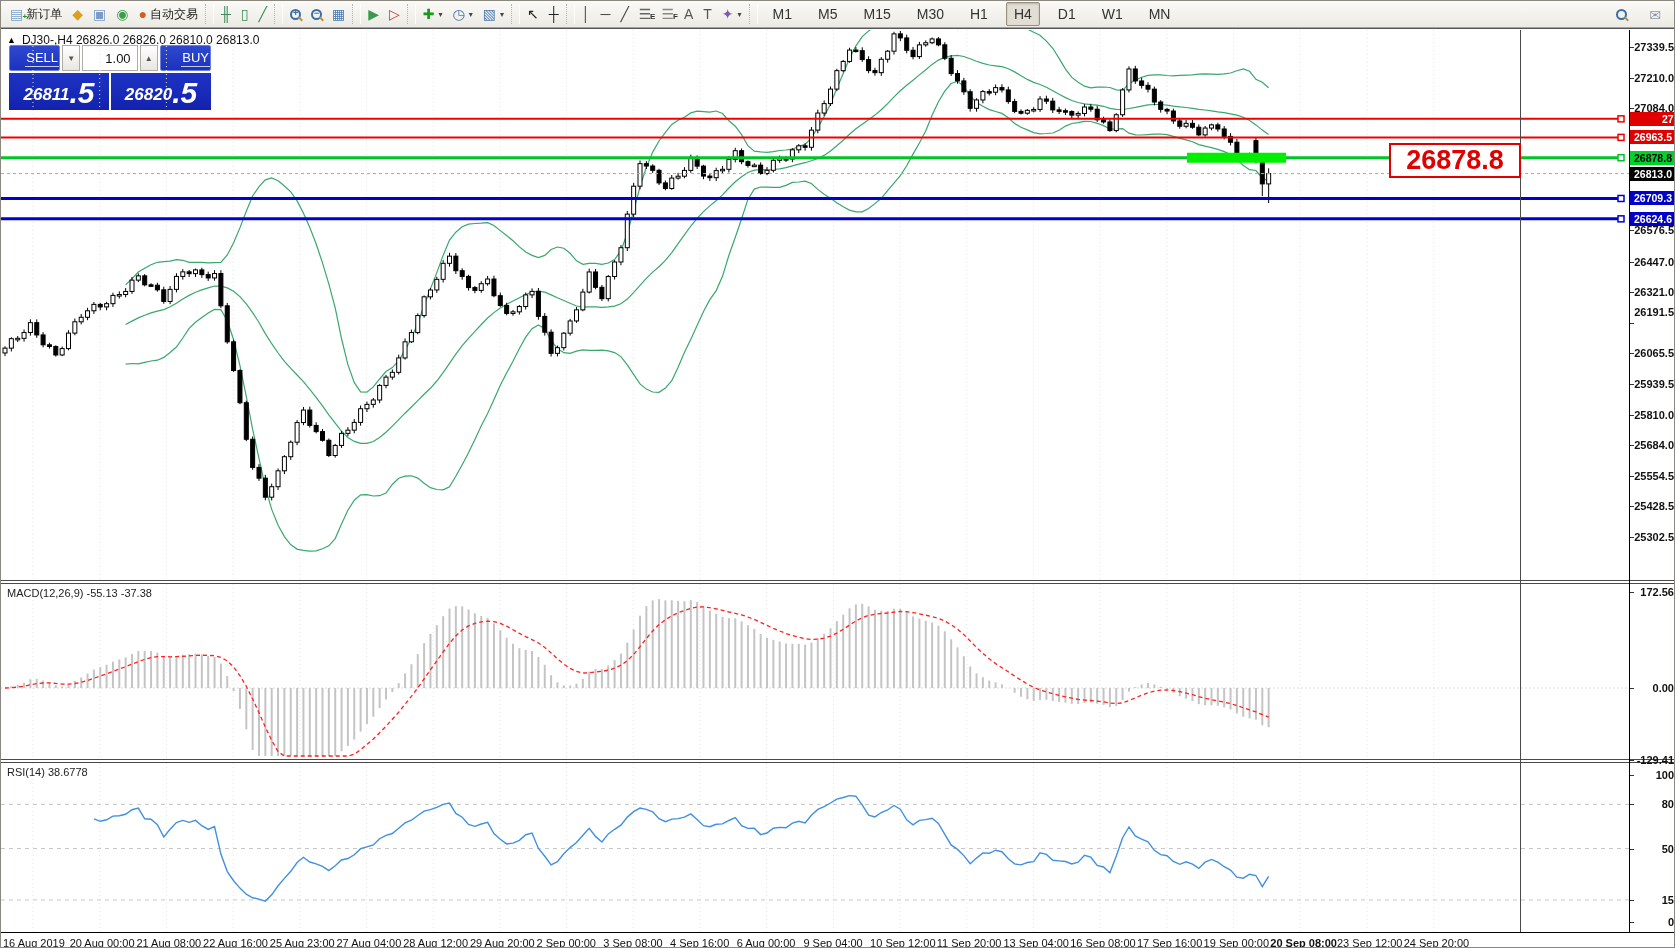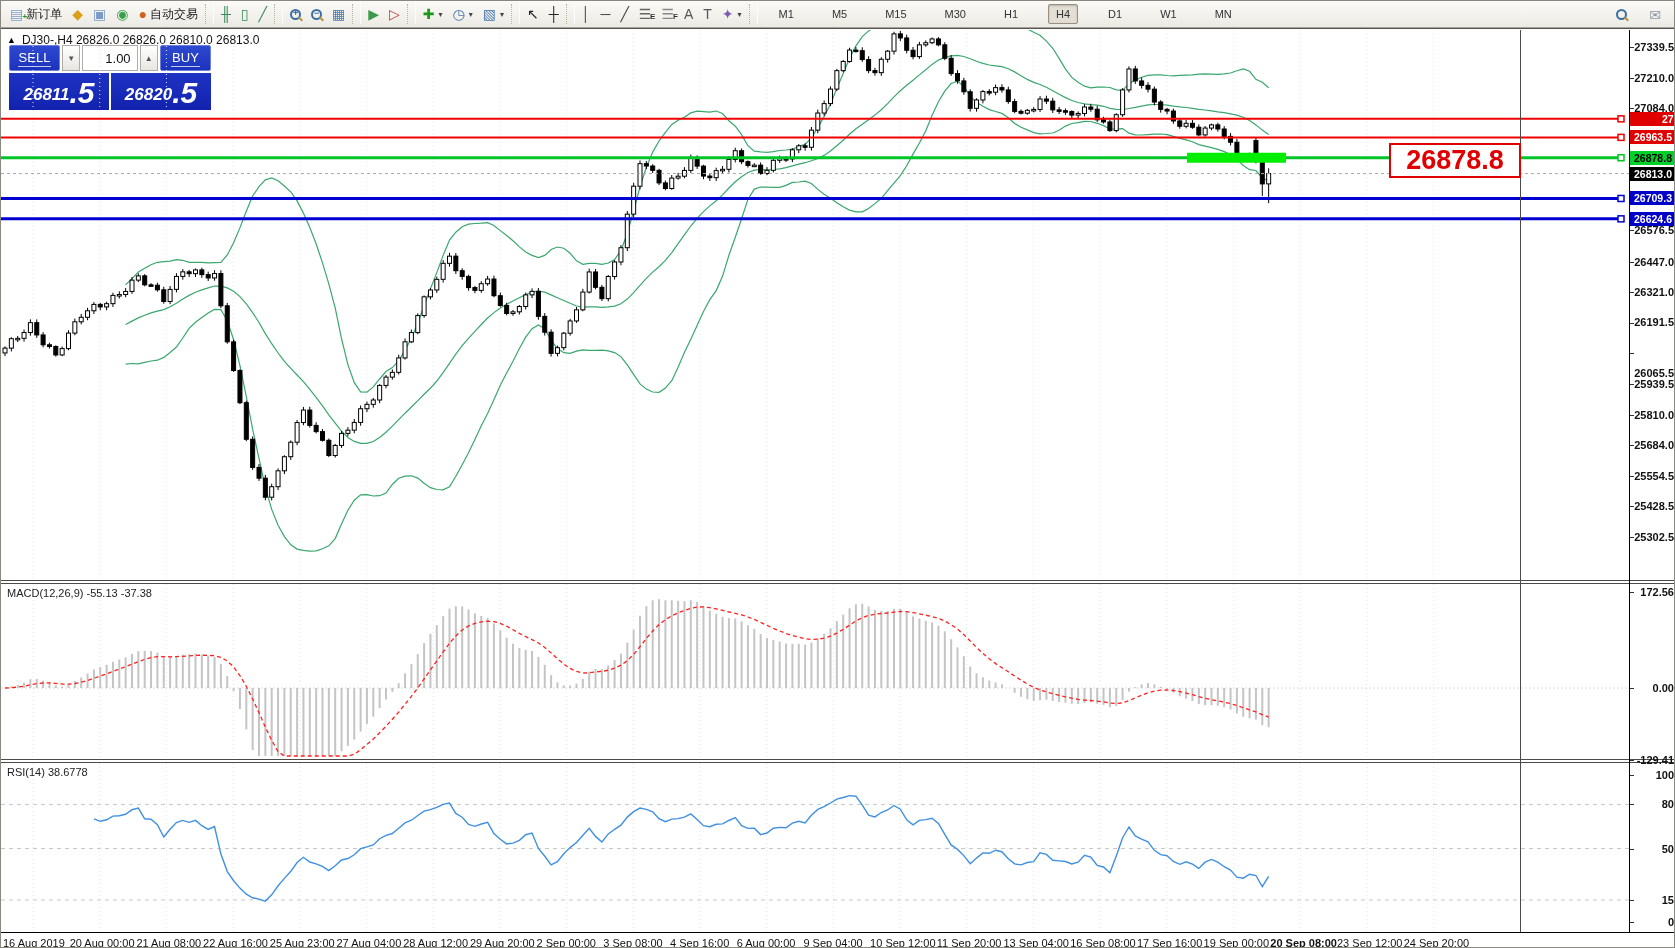--- a/index.html
+++ b/index.html
@@ -13,32 +13,32 @@
   .tb-sep{width:7px;height:20px;margin:0 2px;border-left:1px dotted #b6b2a8;border-right:1px solid #fdfdfb;}
   .tb-item{display:flex;align-items:center;gap:3px;padding:2px 5px;border-radius:2px;cursor:default;}
   .tb-ico{position:relative;font-size:14px;line-height:14px;}
   .tb-ico .sub{position:absolute;right:-4px;bottom:-3px;font-size:8px;font-weight:bold;}
   .tb-label{font-size:12px;color:#222;}
   .caret{font-size:8px;color:#444;margin-left:1px;}
   .mag{position:relative;width:11px;height:11px;border:2px solid #3a6ea5;border-radius:50%;box-sizing:border-box;}
   .mag:after{content:"";position:absolute;width:5px;height:2px;background:#b8913a;
              right:-4px;bottom:-2px;transform:rotate(45deg);}
   .mag span{position:absolute;left:0;top:-3px;width:7px;text-align:center;font-size:9px;font-weight:bold;color:#3a6ea5;}
-  .tf-btn{font-size:11px;color:#333;padding:3px 7px;margin:0 11px;border:1px solid transparent;border-radius:2px;}
+  .tf-btn{font-size:14px;color:#333;padding:3px 7px;margin:0 5px;border:1px solid transparent;border-radius:2px;}
   .tf-btn.active{background:#e3ded4;border:1px solid #968f82;box-shadow:inset 0 1px 2px rgba(0,0,0,.2);}
   .tb-right{position:absolute;right:8px;top:0;height:27px;display:flex;align-items:center;gap:12px;}
   
   .chartwin{position:absolute;left:0;top:27px;width:1675px;height:921px;background:#fff;border-top:1px solid #555;}
   .symbol-title{position:absolute;left:6px;top:4px;font-size:12px;color:#111;display:flex;gap:6px;align-items:center;}
   .collapse{font-size:9px;color:#000;}
   
   .trade{position:absolute;left:8px;top:16px;width:202px;background:#fff;}
   .trade .row1{display:flex;height:26px;gap:2px;}
   .btn-blue{background:linear-gradient(#2e49cf,#1c32be);border:1px solid #6b7fdd;color:#fff;
-            font-size:13px;display:flex;align-items:center;justify-content:center;flex-direction:column;}
+            font-size:13px;display:flex;align-items:flex-end;justify-content:center;flex-direction:column;}
   .btn-blue .ul{display:block;border-bottom:1px solid rgba(255,255,255,.75);padding:0 1px 1px;}
   .sellbtn,.buybtn{width:54px;border-radius:2px;}
   .stepbtn{width:18px;background:linear-gradient(#fff,#e8e6e1);border:1px solid #b0ada6;color:#555;
            font-size:8px;display:flex;align-items:center;justify-content:center;}
   .vol{width:52px;background:#fff;border:1px solid #b0ada6;font-size:13px;color:#111;
        display:flex;align-items:center;justify-content:flex-end;padding-right:6px;}
   .trade .row2{display:flex;gap:2px;margin-top:2px;height:37px;font-style:italic;}
   .pricecell{flex:1;background:linear-gradient(#1e33c4,#1222ae);color:#fff;display:flex;align-items:flex-end;
              justify-content:center;padding-bottom:2px;}
   .pricecell .main{font-size:17px;font-weight:bold;line-height:26px;}
@@ -935,23 +935,23 @@
         <div class="ticklbl" style="top: 43.1298px;">27210.0</div>
         <div class="tickdash" style="top: 79.4183px;"></div>
         <div class="ticklbl" style="top: 73.4183px;">27084.0</div>
         <div class="tickdash" style="top: 201.413px;"></div>
         <div class="ticklbl" style="top: 195.413px;">26576.5</div>
         <div class="tickdash" style="top: 232.543px;"></div>
         <div class="ticklbl" style="top: 226.543px;">26447.0</div>
         <div class="tickdash" style="top: 262.832px;"></div>
         <div class="ticklbl" style="top: 256.832px;">26321.0</div>
         <div class="tickdash" style="top: 293.962px;"></div>
-        <div class="ticklbl" style="top: 287px;">26191.5</div>
+        <div class="ticklbl" style="top: 277px;">26191.5</div>
         <div class="tickdash" style="top: 324.25px;"></div>
-        <div class="ticklbl" style="top: 318.25px; margin-top: 20px;">26065.5</div>
+        <div class="ticklbl" style="top: 318.25px;">26065.5</div>
         <div class="tickdash" style="top: 354.538px;"></div>
         <div class="ticklbl" style="top: 348.538px;">25939.5</div>
         <div class="tickdash" style="top: 385.668px;"></div>
         <div class="ticklbl" style="top: 379.668px;">25810.0</div>
         <div class="tickdash" style="top: 415.957px;"></div>
         <div class="ticklbl" style="top: 409.957px;">25684.0</div>
         <div class="tickdash" style="top: 447.087px;"></div>
         <div class="ticklbl" style="top: 441.087px;">25554.5</div>
         <div class="tickdash" style="top: 477.375px;"></div>
         <div class="ticklbl" style="top: 471.375px;">25428.5</div>

